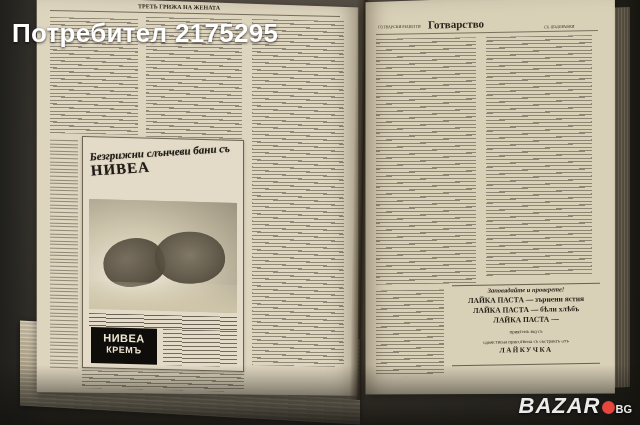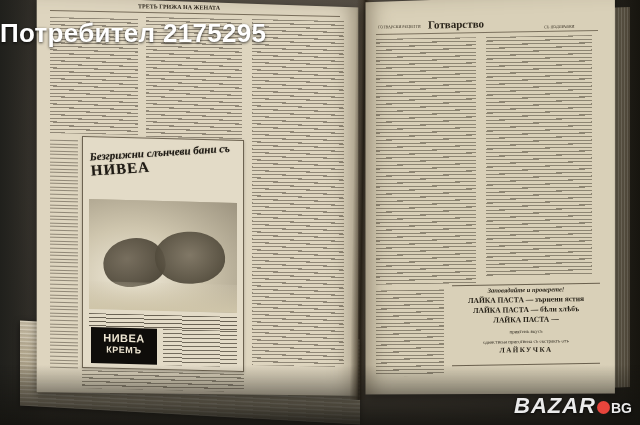--- a/index.html
+++ b/index.html
@@ -320,21 +320,21 @@
   .ad-laika-rule {
     position: absolute;
     left: 432px; width: 148px; height: 1px;
     background: #4d4433; opacity: .8;
     transform: skewY(-1deg);
   }
 
   
   .wm-top {
     position: absolute;
-    left: 0; top: 18px;
+    left: 12px; top: 18px;
     font-family: "Liberation Sans", sans-serif;
     font-size: 26px;
     font-weight: bold;
     color: #ffffff;
     text-shadow: 0 1px 3px rgba(0,0,0,.75);
     letter-spacing: .3px;
   }
   .wm-bazar {
     position: absolute;
     right: 8px; bottom: 6px;
@@ -348,21 +348,21 @@
   }
   .wm-bazar .dot {
     display: inline-block;
     width: 13px; height: 13px;
     background: #e8453c;
     border-radius: 50%;
     margin: 0 1px;
     vertical-align: -1px;
   }
   .wm-bazar .bg-badge {
-    font-size: 14px;
+    font-size: 11px;
     font-style: normal;
     letter-spacing: 0;
   }
 </style>
 </head>
 <body>
 
 <div id="shot">
 
   <div class="backdrop"></div>

